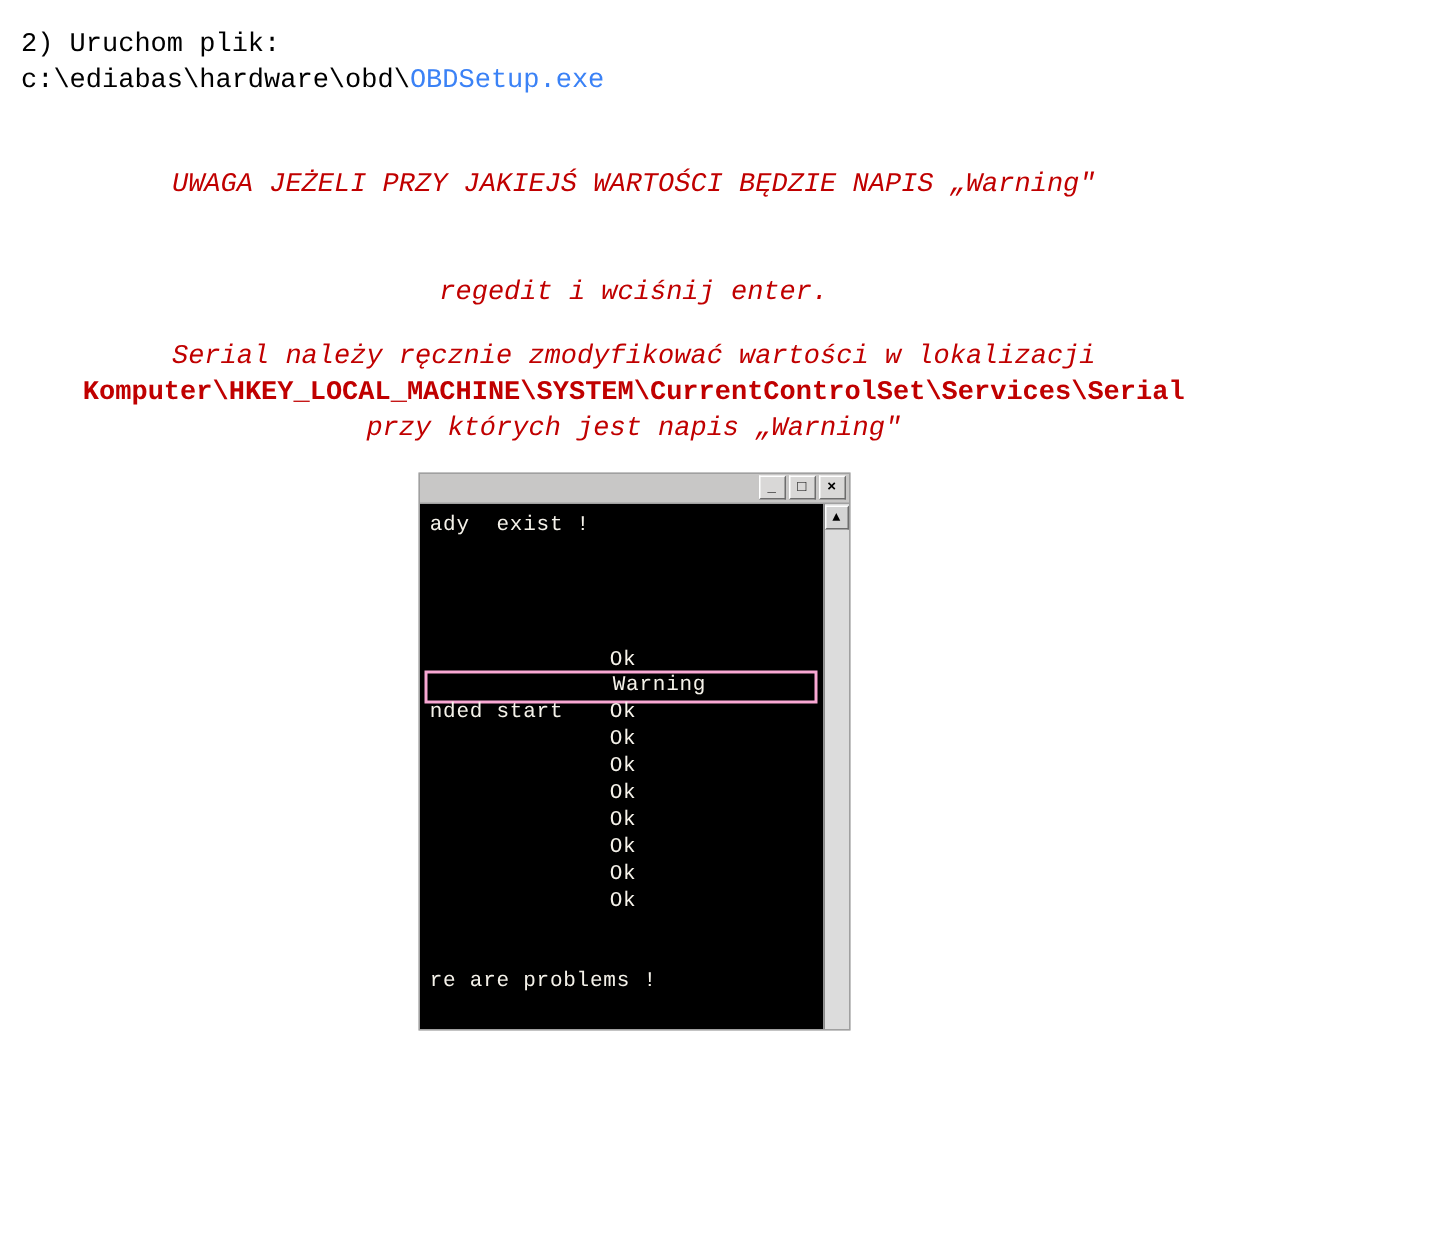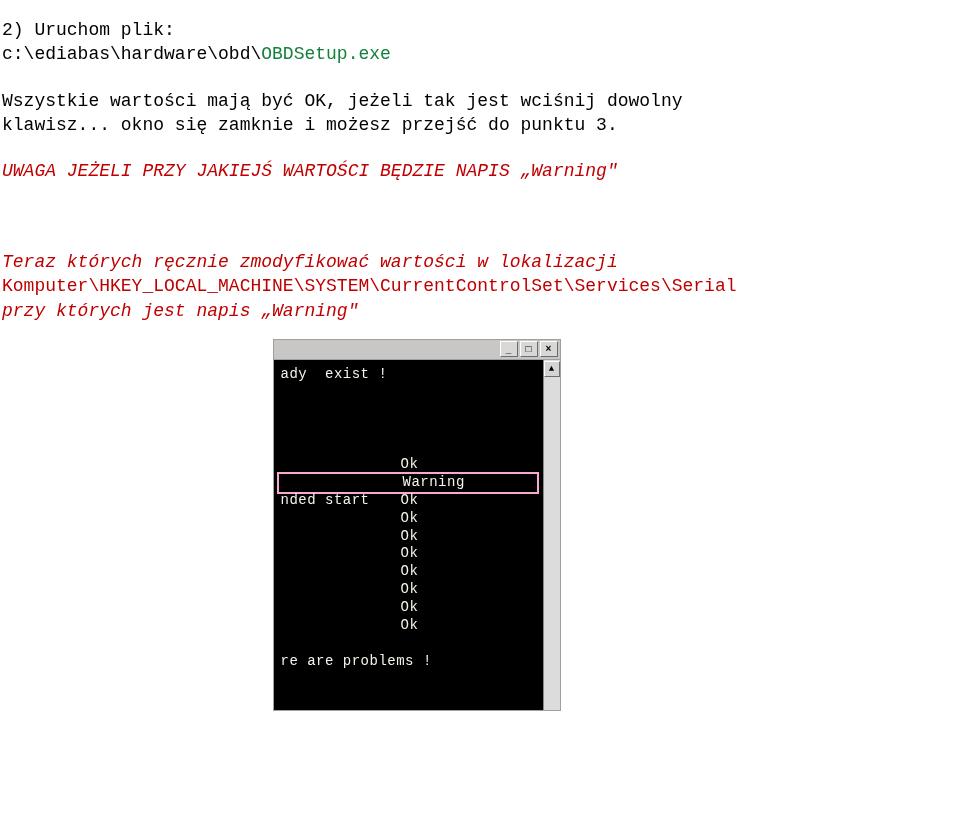--- a/index.html
+++ b/index.html
@@ -6,33 +6,33 @@
     margin: 0;
     padding: 0;
     background: #ffffff;
     font-family: "Courier New", Courier, monospace;
     font-size: 18px;
     color: #000000;
     line-height: 1.35;
   }
   .page {
     width: 845px;
-    padding: 18px 14px 20px 2px;
+    padding: 18px 14px 20px 14px;
     box-sizing: border-box;
   }
   .block {
     margin: 0;
     white-space: pre-wrap;
   }
   .gap-sm { height: 18px; }
   .gap-md { height: 22px; }
-  .blue { color: #15803d; }
+  .blue { color: #3b82f6; }
   .red { color: #c00000; }
-  .italic { font-style: italic; }
-  .bold { font-weight: normal; }
+  .italic { font-style: italic; text-align: center; }
+  .bold { font-weight: bold; }
 
   .screenshot-wrap {
     width: 100%;
     display: flex;
     justify-content: center;
     margin-top: 16px;
   }
   .win {
     width: 286px;
     border: 1px solid #a0a0a0;
@@ -129,29 +129,28 @@
 </style>
 </head>
 <body>
 
 <div class="page">
 
   <p class="block"><span>2) </span><span>Uruchom plik:</span><br><span>c:\ediabas\hardware\obd\</span><span class="blue">OBDSetup.exe</span></p>
 
   <div class="gap-md"></div>
 
-  <p class="block"><span>Wszystkie wartości mają być OK, jeżeli tak jest wciśnij dowolny</span><br><span>klawisz... okno się zamknie i możesz przejść do punktu 3.</span></p>
 
   <div class="gap-md"></div>
 
-  <p class="block red italic"><span>UWAGA JEŻELI PRZY JAKIEJŚ WARTOŚCI BĘDZIE NAPIS „Warning"</span><br><br><br></p>
+  <p class="block red italic"><span>UWAGA JEŻELI PRZY JAKIEJŚ WARTOŚCI BĘDZIE NAPIS „Warning"</span><br><br><br><span>regedit i wciśnij enter.</span></p>
 
   <div class="gap-sm"></div>
 
-  <p class="block red italic"><span>Teraz których ręcznie zmodyfikować wartości w lokalizacji</span><br><span class="bold" style="font-style:normal;">Komputer\HKEY_LOCAL_MACHINE\SYSTEM\CurrentControlSet\Services\Serial</span><br><span>przy których jest napis „Warning"</span></p>
+  <p class="block red italic"><span>Serial należy ręcznie zmodyfikować wartości w lokalizacji</span><br><span class="bold" style="font-style:normal;">Komputer\HKEY_LOCAL_MACHINE\SYSTEM\CurrentControlSet\Services\Serial</span><br><span>przy których jest napis „Warning"</span></p>
 
   <div class="screenshot-wrap">
     <div class="win">
       <div class="win-titlebar">
         <div class="win-btn">
             <span>_</span>
           </div>
         <div class="win-btn">
             <span>□</span>
           </div>
@@ -208,21 +207,21 @@
             <span class="term-right">Ok</span>
           </div>
           <div class="term-row">
             <span class="term-left"></span>
             <span class="term-right">Ok</span>
           </div>
 
           <div class="term-empty"></div>
 
           <div class="term-row">
-              <span class="term-left" style="width:auto;">re are problems !</span>
+              <span class="term-left" style="width:auto;margin-top:17px;">re are problems !</span>
             </div>
         </div>
         <div class="scrollbar">
           <div class="scroll-btn">
               <span>▲</span>
             </div>
         </div>
       </div>
     </div>
   </div>

